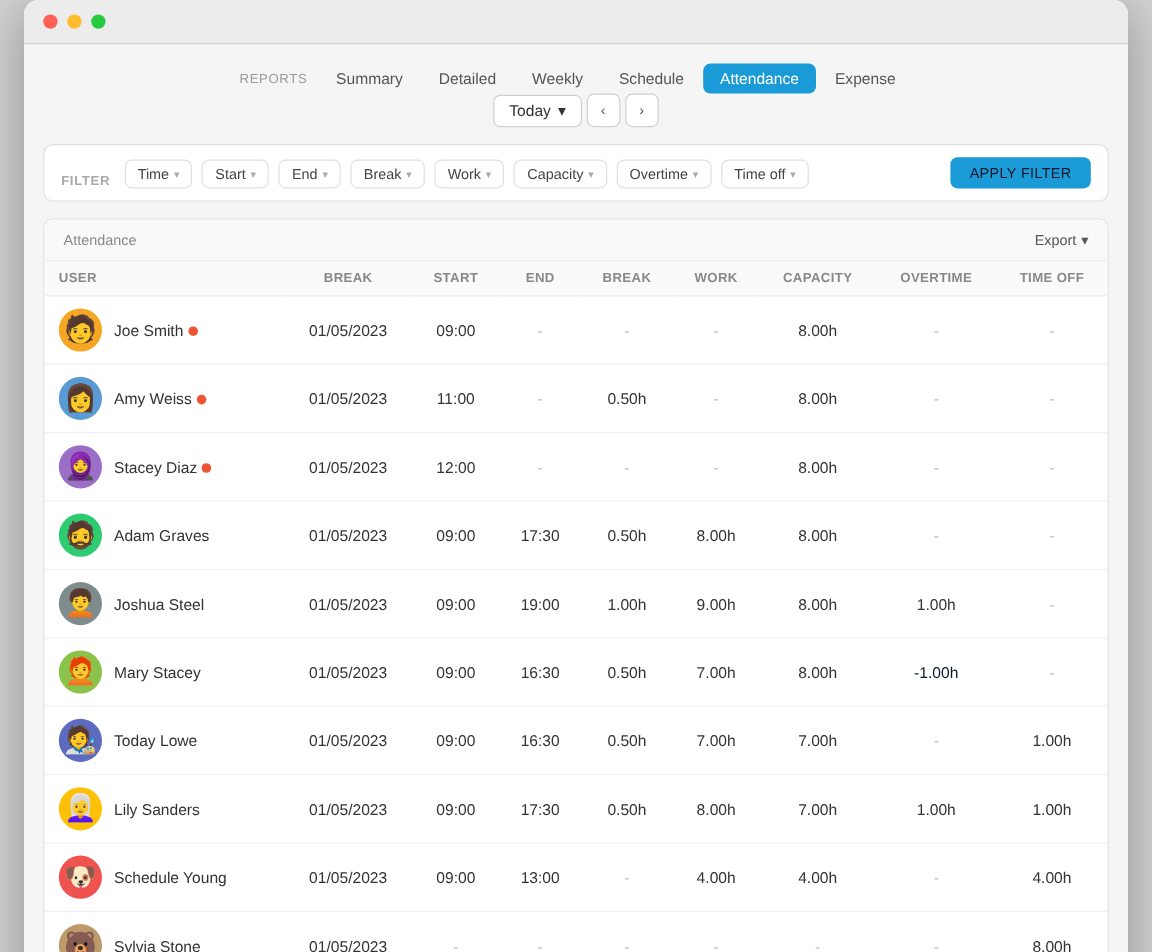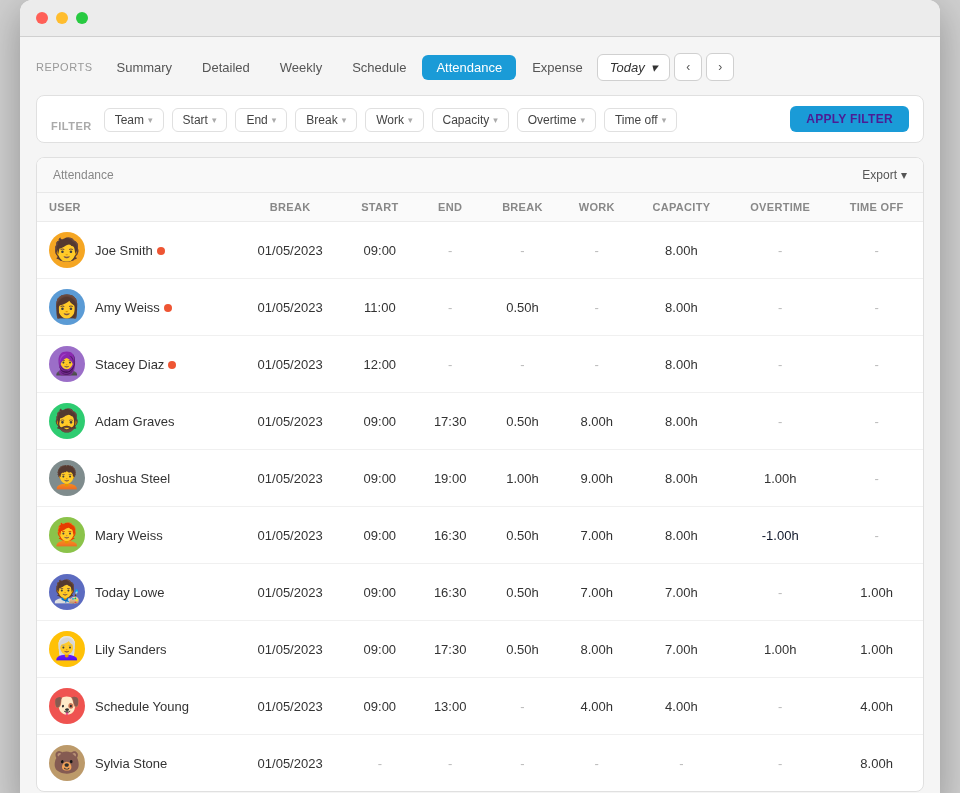--- a/index.html
+++ b/index.html
@@ -35,22 +35,23 @@
     .traffic-light.yellow { background: #ffbd2e; }
     .traffic-light.green { background: #28ca41; }
     .content {
       padding: 16px;
       background: #f5f5f5;
     }
     
     .top-nav {
       display: flex;
       align-items: center;
-      justify-content: flex-start;
+      justify-content: space-between;
       margin-bottom: 14px;
+      flex-direction: column;
     }
     .nav-tabs {
       display: flex;
       align-items: center;
       gap: 2px;
     }
     .nav-label {
       font-size: 11px;
       color: #999;
       font-weight: 500;
@@ -80,21 +81,20 @@
       padding: 5px 12px;
       border: 1px solid #d0d0d0;
       border-radius: 6px;
       background: white;
       font-size: 13px;
       color: #333;
       cursor: pointer;
       display: flex;
       align-items: center;
       gap: 6px;
-      font-style: italic;
     }
     .arrow-btn {
       width: 28px; height: 28px;
       border: 1px solid #d0d0d0;
       border-radius: 6px;
       background: white;
       display: flex; align-items: center; justify-content: center;
       cursor: pointer;
       font-size: 12px;
       color: #555;
@@ -125,25 +125,25 @@
       font-size: 12px;
       color: #444;
       cursor: pointer;
       display: flex; align-items: center; gap: 4px;
     }
     .filter-btn .caret { font-size: 9px; color: #aaa; }
     .apply-btn {
       margin-left: auto;
       padding: 6px 16px;
       background: #1a9bd7;
-      color: #4c1d95;
+      color: #0f172a;
       border: none;
       border-radius: 6px;
       font-size: 12px;
-      font-weight: 700;
+      font-weight: 400;
       cursor: pointer;
       letter-spacing: 0.3px;
     }
     
     .table-container {
       background: white;
       border: 1px solid #e0e0e0;
       border-radius: 8px;
       overflow: hidden;
     }
@@ -252,21 +252,21 @@
           <span>▾</span>
         </button>
         <button class="arrow-btn">‹</button>
         <button class="arrow-btn">›</button>
       </div>
     </div>
 
     <div class="filter-bar">
       <span class="filter-label">FILTER</span>
       <button class="filter-btn">
-        <span>Team</span>
+        <span>Time</span>
         <span class="caret">▾</span>
       </button>
       <button class="filter-btn">
         <span>Start</span>
         <span class="caret">▾</span>
       </button>
       <button class="filter-btn">
         <span>End</span>
         <span class="caret">▾</span>
       </button>
@@ -405,21 +405,21 @@
     <td>8.00h</td>
     <td>1.00h</td>
     <td class="dash">-</td>
   </tr>
             <tr>
     <td>
       <div class="user-cell">
         <div class="avatar" style="background:#8bc34a">
           <span style="font-size:22px">🧑‍🦰</span>
         </div>
-        <span class="user-name">Mary Weiss</span>
+        <span class="user-name">Mary Stacey</span>
       </div>
     </td>
     <td>01/05/2023</td>
     <td>09:00</td>
     <td>16:30</td>
     <td>0.50h</td>
     <td>7.00h</td>
     <td>8.00h</td>
     <td class="negative">-1.00h</td>
     <td class="dash">-</td>

